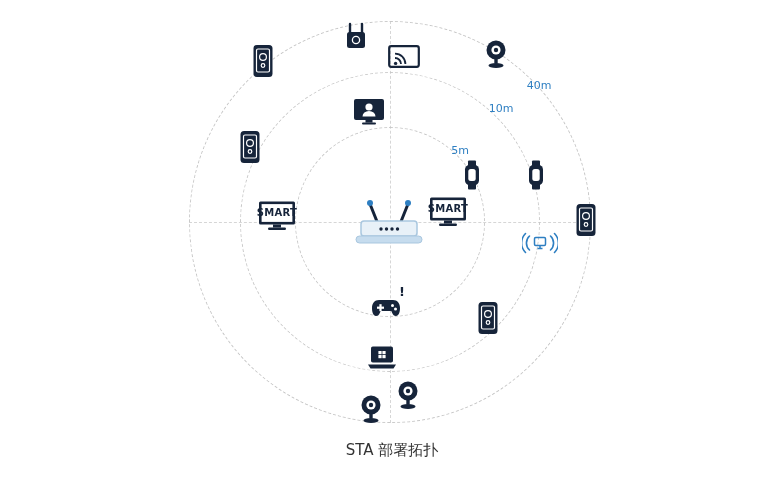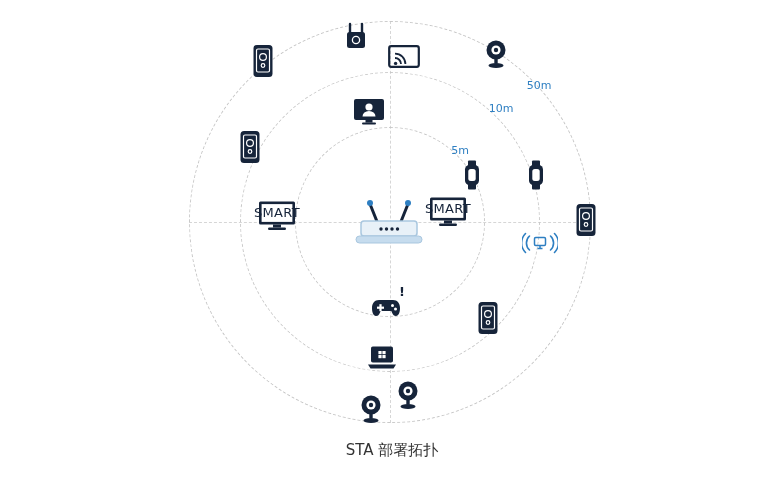--- a/index.html
+++ b/index.html
@@ -6,37 +6,37 @@
   body{font-family:"DejaVu Sans","Liberation Sans",sans-serif;}
   .canvas{position:relative;width:784px;height:484px;background:#fff;overflow:hidden;}
   .ring{position:absolute;border:1px dashed #c8c8c8;border-radius:50%;box-sizing:border-box;}
   .ring-label{position:absolute;color:#2e7fc2;font-size:11px;transform:translate(-50%,-50%);white-space:nowrap;}
   .axis{position:absolute;}
   .axis-h{border-top:1px dashed #d6d6d6;height:0;}
   .axis-v{border-left:1px dashed #d6d6d6;width:0;}
   .device{position:absolute;transform:translate(-50%,-50%);line-height:0;}
   .device svg{display:block;}
   .device-label{position:absolute;line-height:1;}
-  .smart-tv .device-label{left:50%;top:12px;transform:translate(-50%,-50%);font-size:13px;font-weight:400;color:#16243a;letter-spacing:.3px;}
+  .smart-tv .device-label{left:50%;top:12px;transform:translate(-50%,-50%);font-size:10px;font-weight:700;color:#16243a;letter-spacing:.3px;}
   .gamepad .device-label{top:-12px;right:-3px;font-size:13px;font-weight:800;color:#16243a;}
   .title{position:absolute;left:50%;top:441px;transform:translateX(-50%);font-size:15px;color:#333;white-space:nowrap;}
 </style>
 </head>
 <body>
 
 <div id="canvas" class="canvas">
   <div class="title">STA 部署拓扑</div>
 <div class="axis axis-h" style="left: 189px; top: 222px; width: 402px;"></div>
     <div class="axis axis-v" style="left: 390px; top: 21px; height: 402px;"></div>
     <div class="ring" style="height: 190px; width: 190px; left: 295px; top: 127px;"></div>
     <div class="ring-label" style="left: 460px; top: 150px;">5m</div>
     <div class="ring" style="height: 300px; width: 300px; left: 240px; top: 72px;"></div>
     <div class="ring-label" style="left: 501px; top: 108px;">10m</div>
     <div class="ring" style="height: 402px; width: 402px; left: 189px; top: 21px;"></div>
-    <div class="ring-label" style="left: 539px; top: 85px;">50m</div>
+    <div class="ring-label" style="left: 539px; top: 85px;">40m</div>
     <div class="device extender" style="left: 356px; top: 36px;">
   <svg width="26" height="30" viewBox="0 0 26 30">
     <line x1="7" y1="3" x2="7" y2="12" stroke="#16243a" stroke-width="2.4" stroke-linecap="round"></line>
     <line x1="19" y1="3" x2="19" y2="12" stroke="#16243a" stroke-width="2.4" stroke-linecap="round"></line>
     <rect x="4" y="11" width="18" height="16" rx="2.5" fill="#16243a"></rect>
     <circle cx="13" cy="19" r="3.6" fill="none" stroke="#fff" stroke-width="1.3"></circle>
   </svg>
 </div>
     <div class="device cast-screen" style="left: 404px; top: 57px;">
   <svg width="32" height="24" viewBox="0 0 32 24">

